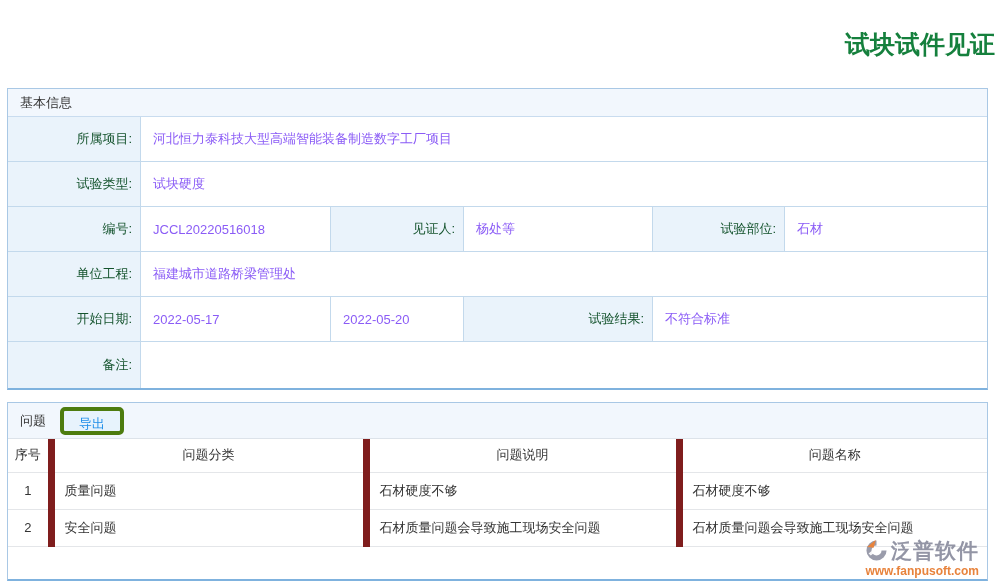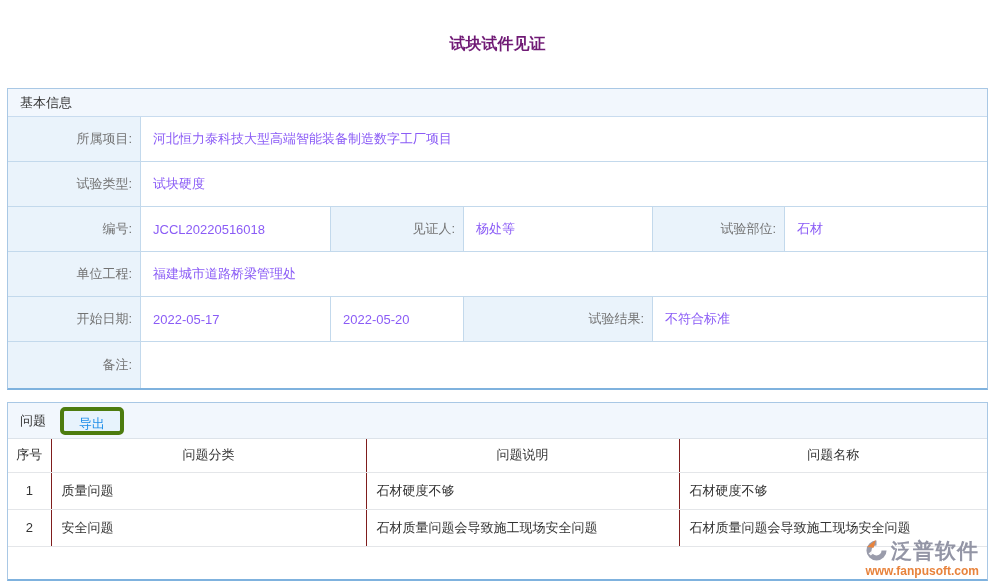--- a/index.html
+++ b/index.html
@@ -9,24 +9,24 @@
     font-family: "Liberation Sans", "DejaVu Sans", sans-serif;
     font-size: 13px;
     color: #333333;
     position: relative;
     overflow: hidden;
   }
   .page-title {
     margin-top: 30px;
     height: 28px;
     line-height: 28px;
-    text-align: center;
-    font-size: 16px;
+    text-align: right;
+    font-size: 25px;
     font-weight: bold;
-    color: #701a75;
+    color: #15803d;
   }
   
   .panel {
     margin: 0 7px;
     border: 1px solid #a9c8e5;
     border-bottom: 2px solid #7fb2de;
     background: #ffffff;
   }
   .panel-basic { margin-top: 30px; }
   .panel-problems { margin-top: 12px; min-height: 179px; position: relative; }
@@ -51,21 +51,21 @@
     display: flex;
     align-items: center;
     border-right: 1px solid #c3d9ec;
     overflow: hidden;
   }
   .cell:last-child { border-right: none; }
   .cell.label {
     background: #eaf3fb;
     justify-content: flex-end;
     padding-right: 8px;
-    color: #737373;
+    color: #14532d;
     white-space: nowrap;
   }
   .cell.value { padding-left: 12px; color: #8b5cf6; }
   
   .problems-strip {
     height: 36px;
     background: #f2f7fd;
     border-bottom: 1px solid #dde3ea;
     display: flex;
     align-items: center;
@@ -98,21 +98,21 @@
     background: #ffffff;
   }
   table.problems td {
     height: 37px;
     padding: 0 10px;
     border-bottom: 1px solid #e4e6e9;
     color: #333333;
     white-space: nowrap;
     overflow: hidden;
   }
-  table.problems th + th, table.problems td + td { border-left: 1px solid #7f1d1d; }
+  table.problems th + th, table.problems td + td { border-left: 7px solid #7f1d1d; }
   td.num { text-align: center; color: #444a52; padding: 0; }
   col.c-no { width: 43px; }
   col.c-cat { width: 315px; }
   col.c-desc { width: 313px; }
   
   .watermark {
     position: absolute;
     right: 8px;
     bottom: 2px;
     text-align: right;

